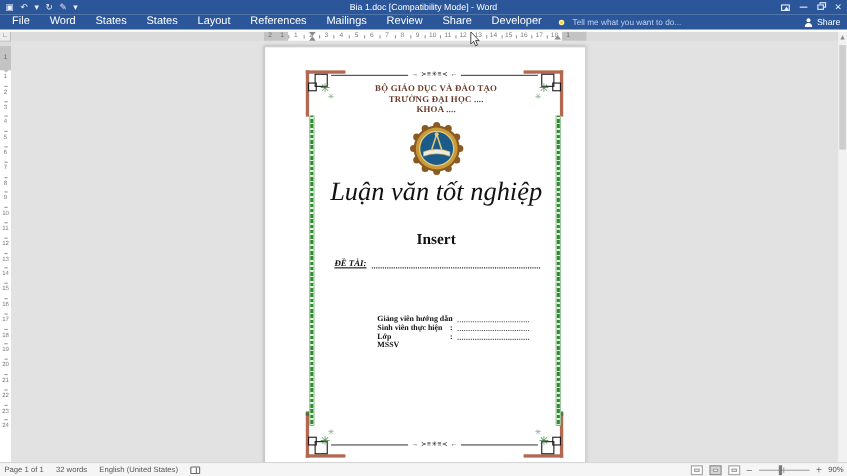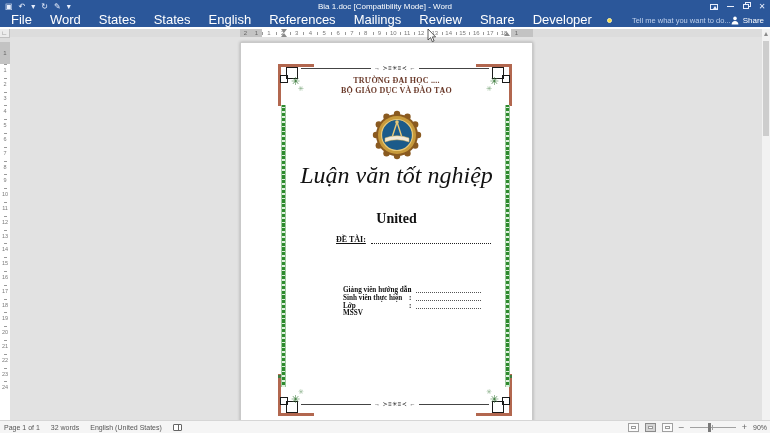--- a/index.html
+++ b/index.html
@@ -18,22 +18,22 @@
   .wc-ribbon-box { width:8px; height:6px; border:1px solid #e8eefc; position:relative; }
   .wc-ribbon-box::after { content:""; position:absolute; left:1.5px; top:1px;
       border-left:2px solid transparent; border-right:2px solid transparent; border-bottom:3px solid #e8eefc; }
   .wc-min-bar { width:7px; height:1px; background:#e8eefc; }
   .wc-rest-box { width:6px; height:5px; border:1px solid #e8eefc; box-shadow:2px -2px 0 -1px #2b579a, 2px -2px 0 0 #e8eefc; }
   .wc-close-x { color:#e8eefc; font-size:8px; }
 
   
   .tabsrow { position:absolute; left:0; top:13px; width:770px; height:14px; background:#2b579a;
              display:flex; align-items:center; }
-  .rtab { color:#ffffff; font-size:13px; padding:0 9px; line-height:14px; white-space:nowrap; }
-  .tellme { display:flex; align-items:center; gap:20px; margin-left:6px;text-align:center; }
+  .rtab { color:#ffffff; font-size:10px; padding:0 9px; line-height:14px; white-space:nowrap; }
+  .tellme { display:flex; align-items:center; gap:8px; margin-left:6px;text-align:center; }
   .bulb { width:5px; height:5px; border-radius:50%; background:#f5d93f; border:1px solid #fdf2b0; }
   .tellme span { color:#bfd0ec; font-size:7.5px; white-space:nowrap; }
   .share { position:absolute; right:6px; top:13px; height:14px; display:flex; align-items:center; gap:4px; }
   .share svg { display:block; }
   .share span { color:#ffffff; font-size:8px; }
 
   .white-strip { position:absolute; left:0; top:27px; width:770px; height:2px; background:#ffffff; }
 
   
   .tab-selector { position:absolute; left:0; top:29px; width:10px; height:9px; background:#ececec;
@@ -90,21 +90,21 @@
   .page-content { position:absolute; left:40px; top:0; width:231px; height:100%;
                   font-family:"Liberation Serif","DejaVu Serif",serif; }
   .hdr { position:absolute; top:33px; width:100%; text-align:center; }
   .hdr div { font-weight:bold; font-size:8px; line-height:9.5px; color:#6b3a2a; letter-spacing:0.2px; }
   .logo { position:absolute; top:67px; left:50%; margin-left:-25px; width:50px; height:50px; }
   .doc-title { position:absolute; top:119px; width:100%; text-align:center;
                font-style:italic; font-size:24px; color:#121212; }
   .welcome { position:absolute; top:168px; width:100%; text-align:center;
              font-weight:bold; font-size:14px; color:#121212; }
   .topic-row { position:absolute; top:192px; left:23px; width:187px; display:flex; align-items:flex-end; gap:5px; }
-  .topic-label { font-weight:bold; font-size:8px; text-decoration:underline; color:#121212; white-space:nowrap;margin-left:32px; }
+  .topic-label { font-weight:bold; font-style:italic; font-size:8px; text-decoration:underline; color:#121212; white-space:nowrap; }
   .topic-line { flex:1; border-bottom:1.5px dotted #222; height:8px; }
   .info-block { position:absolute; top:244px; left:62px; width:138px; }
   .info-row { display:flex; font-weight:bold; font-size:7.2px; line-height:7.8px; color:#121212; }
   .info-label { width:66px; white-space:nowrap; }
   .info-colon { width:7px; }
   .info-line { flex:1; border-bottom:1px dotted #555; margin-bottom:1.5px; }
   .info-row:last-child .info-line { border:none; }
 
   
   .scrollbar { position:absolute; left:762px; top:29px; width:8px; height:391px; background:#f2f2f2; }
@@ -164,21 +164,21 @@
   </div>
 
   <div class="tabsrow">
     <span style="width:2px"></span>
     <span style="display:flex;align-items:center;">
 
     <span class="rtab">File</span>
         <span class="rtab">Word</span>
         <span class="rtab">States</span>
         <span class="rtab">States</span>
-        <span class="rtab">English</span>
+        <span class="rtab">Layout</span>
         <span class="rtab">References</span>
         <span class="rtab">Mailings</span>
         <span class="rtab">Review</span>
         <span class="rtab">Share</span>
         <span class="rtab">Developer</span>
       </span>
     <span class="tellme">
       <span class="bulb"></span>
       <span>Tell me what you want to do...</span>
     </span>
@@ -309,22 +309,23 @@
       </div>
       <div class="orn-row orn-bottom">
         <span class="ln"></span>
         <span class="orn-glyph">→ ≻≡✳≡≺ ←</span>
         <span class="ln"></span>
       </div>
 
       <div class="page-content">
         <div class="hdr">
 
-        <div>TRƯỜNG ĐẠI HỌC ....</div>
-            <div>BỘ GIÁO DỤC VÀ ĐÀO TẠO</div>
+        <div>BỘ GIÁO DỤC VÀ ĐÀO TẠO</div>
+            <div>TRƯỜNG ĐẠI HỌC ....</div>
+            <div>KHOA ....</div>
           </div>
 
         <div class="logo">
           <svg width="50" height="50" viewBox="0 0 50 50">
             <g fill="#8a5a20">
               <circle cx="46" cy="25" r="3.2"></circle>
                 <circle cx="43.2" cy="35.5" r="3.2"></circle>
                 <circle cx="35.5" cy="43.2" r="3.2"></circle>
               <circle cx="25" cy="46" r="3.2"></circle>
                 <circle cx="14.5" cy="43.2" r="3.2"></circle>
@@ -339,21 +340,21 @@
             <circle cx="25" cy="25" r="21" fill="#8a5a20"></circle>
             <circle cx="25" cy="25" r="19" fill="#c79a3b"></circle>
             <circle cx="25" cy="25" r="15.5" fill="#1b5b8a" stroke="#e8c877" stroke-width="1.2"></circle>
             <path d="M13,28 Q25,23.5 37,28 L37,32 Q25,27.5 13,32 Z" fill="#f2ead8" stroke="#d8b35a" stroke-width="0.5"></path>
             <path d="M25,12 L20.5,26 M25,12 L29.5,26" stroke="#e8c877" stroke-width="1.4" fill="none"></path>
             <circle cx="25" cy="12" r="1.8" fill="#e8c877"></circle>
           </svg>
         </div>
 
         <div class="doc-title">Luận văn tốt nghiệp</div>
-        <div class="welcome">United</div>
+        <div class="welcome">Insert</div>
 
         <div class="topic-row">
           <span class="topic-label">ĐỀ TÀI:</span>
           <span class="topic-line"></span>
         </div>
 
         <div class="info-block">
 
             <div class="info-row">
               <span class="info-label">Giảng viên hướng dẫn</span>

